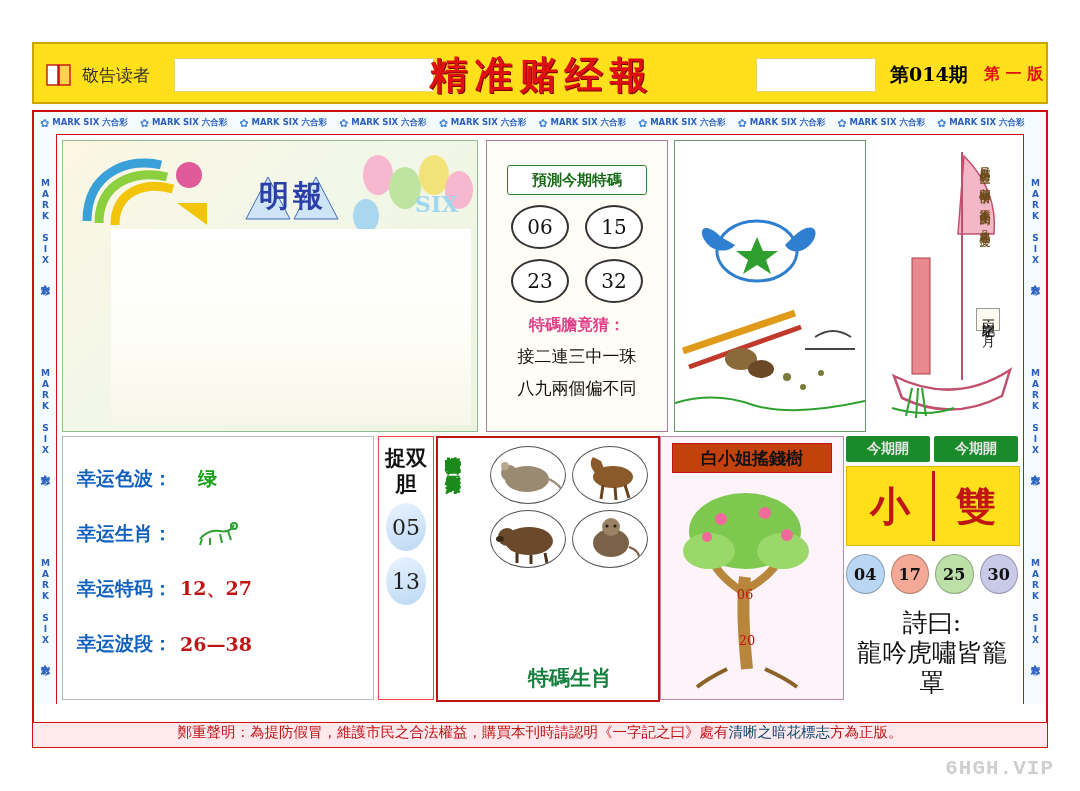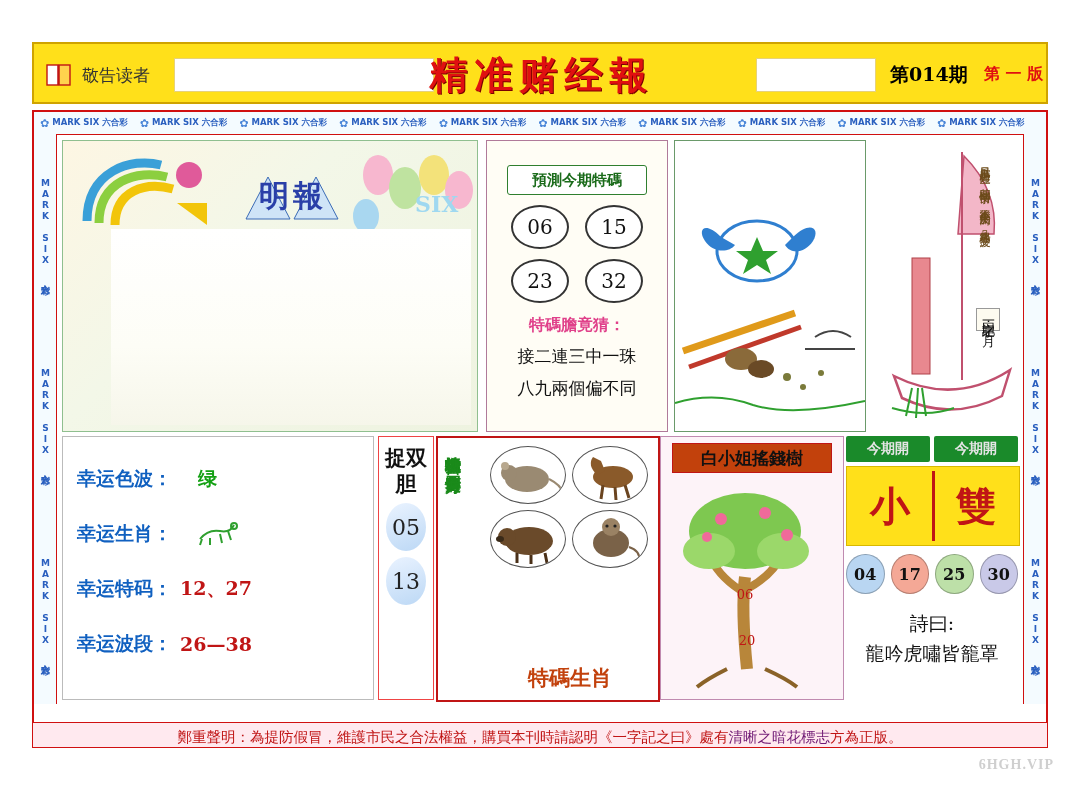--- a/index.html
+++ b/index.html
@@ -67,41 +67,41 @@
   
   .catch{position:absolute;left:322px;top:302px;width:54px;height:262px;border:1px solid #ef4444;background:#fff;}
   .catch-t{margin-top:8px;text-align:center;font-size:21px;font-weight:bold;line-height:26px;color:#111;font-family:"DejaVu Serif",serif;}
   .catch-ball{width:40px;height:48px;margin:6px auto 0;border-radius:50%;background:linear-gradient(160deg,#eaf3ff,#bcd8f5);display:flex;align-items:center;justify-content:center;font-size:22px;color:#222;font-family:"DejaVu Serif",serif;}
 
   
   .zodiac{position:absolute;left:380px;top:302px;width:220px;height:262px;border:2px solid #c01515;background:#fff;}
   .z-vtext{position:absolute;left:4px;top:6px;writing-mode:vertical-rl;text-orientation:upright;font-size:16px;font-weight:bold;color:#1a8a1a;line-height:22px;font-family:"DejaVu Serif",serif;height:215px;}
   .z-grid{position:absolute;left:52px;top:8px;width:160px;display:flex;flex-wrap:wrap;gap:6px;}
   .z-cell{width:74px;height:56px;border:1px solid #555;border-radius:50%;background:#fff;overflow:hidden;position:relative;}
-  .z-foot{position:absolute;left:52px;bottom:8px;width:160px;text-align:center;font-size:21px;font-weight:bold;color:#c2410c;font-family:"DejaVu Serif",serif;}
+  .z-foot{position:absolute;left:52px;bottom:8px;width:160px;text-align:center;font-size:21px;font-weight:bold;color:#15803d;font-family:"DejaVu Serif",serif;}
 
   
   .tree{position:absolute;left:604px;top:302px;width:182px;height:262px;border:1px solid #c08ab0;background:#fdf3f8;}
   .tree-title{margin:6px auto 0;width:158px;height:28px;border:1px solid #c01515;background:#c2410c;display:flex;align-items:center;justify-content:center;font-size:17px;font-weight:bold;color:#111;font-family:"DejaVu Serif",serif;}
 
   
   .result{position:absolute;left:790px;top:302px;width:172px;height:262px;}
   .rs-tabs{display:flex;gap:4px;}
   .rs-tab{width:84px;height:26px;background:#1a8a2a;color:#e5e5e5;font-size:14px;font-weight:bold;display:flex;align-items:center;justify-content:center;font-family:"DejaVu Serif",serif;border-radius:2px;}
   .rs-big{margin-top:4px;width:172px;height:78px;background:#ffe01a;border:1px solid #d8b800;display:flex;align-items:center;justify-content:space-around;position:relative;}
   .rs-big span{font-size:40px;font-weight:bold;color:#c01515;font-family:"DejaVu Serif",serif;}
   .rs-divider{position:absolute;left:85px;top:4px;width:3px;height:70px;background:#c01515;}
   .rs-balls{margin-top:8px;display:flex;gap:6px;}
   .rs-ball{width:38px;height:38px;border-radius:50%;display:flex;align-items:center;justify-content:center;font-size:16px;font-weight:bold;color:#111;font-family:"DejaVu Serif",serif;border:1px solid rgba(0,0,0,.25);}
-  .rs-poem{margin-top:14px;font-size:19px;color:#111;font-family:"DejaVu Serif",serif;line-height:30px;text-align:center;}
-
-  
-  .footer{position:absolute;left:32px;top:722px;width:1016px;height:26px;background:#ffe9ef;border:1px solid #d01010;box-sizing:border-box;display:flex;align-items:flex-end;justify-content:center;font-size:14.5px;font-family:"DejaVu Serif",serif;color:#c01515;white-space:nowrap;}
-  .footer .blue{color:#701a75;}
-  .watermark{position:absolute;right:26px;top:757px;font-size:14px;font-weight:bold;color:#cfcfcf;font-family:Liberation Serif, serif;letter-spacing:1px;}
+  .rs-poem{margin-top:14px;font-size:25px;color:#111;font-family:"DejaVu Serif",serif;line-height:30px;text-align:center;}
+
+  
+  .footer{position:absolute;left:32px;top:722px;width:1016px;height:26px;background:#ffe9ef;border:1px solid #d01010;box-sizing:border-box;display:flex;align-items:flex-start;justify-content:center;font-size:14.5px;font-family:"DejaVu Serif",serif;color:#c01515;white-space:nowrap;}
+  .footer .blue{color:#0c4a6e;}
+  .watermark{position:absolute;right:26px;top:757px;font-size:21px;font-weight:bold;color:#cfcfcf;font-family:Liberation Mono, monospace;letter-spacing:1px;}
 </style>
 </head>
 <body>
 
 <div class="page">
 
   <div class="header">
     <svg class="hdr-book" viewBox="0 0 26 26">
       <rect x="1" y="3" width="11" height="20" fill="#fff" stroke="#c01515" stroke-width="1.4"></rect>
       <rect x="13" y="3" width="11" height="20" fill="#ffd24d" stroke="#c01515" stroke-width="1.4"></rect>

